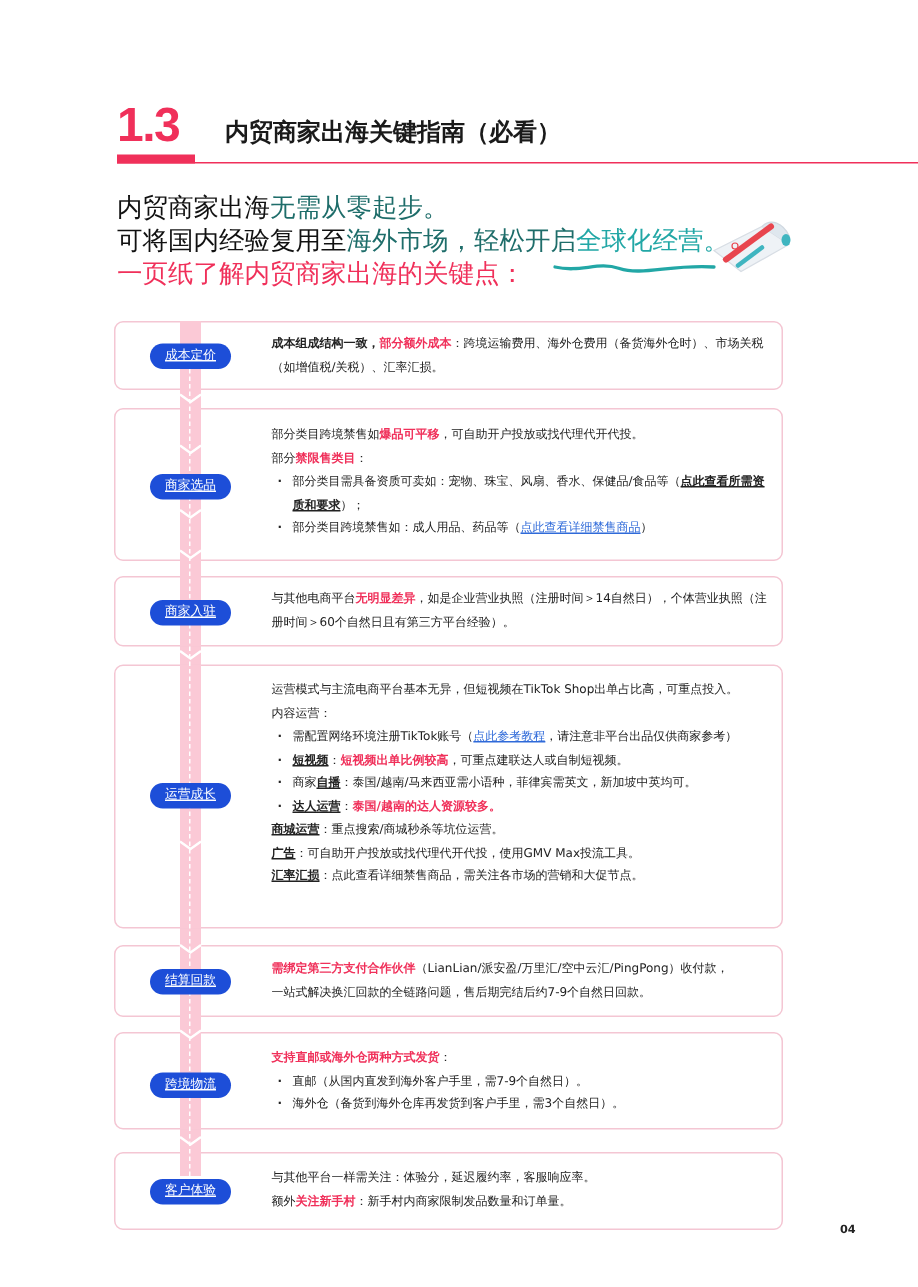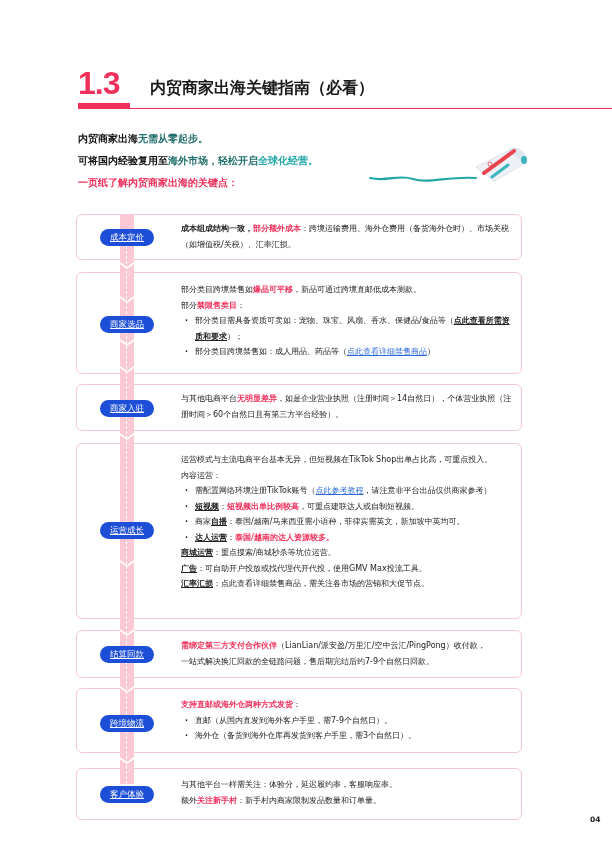--- a/index.html
+++ b/index.html
@@ -6,21 +6,21 @@
   html, body { width: 612px; height: 858px; background: #ffffff; overflow: hidden; }
   body { font-family: "DejaVu Sans", "Liberation Sans", sans-serif; color: #222; position: relative; }
 
   .header { position: absolute; left: 78px; top: 64px; width: 534px; height: 40px; }
   .sec-num { position: absolute; left: 0; top: 0; font-family: "Liberation Sans", sans-serif; font-weight: bold; font-size: 32px; color: #f0305a; letter-spacing: -1px; line-height: 38px; }
   .sec-num-bar { position: absolute; left: 0; top: 39px; width: 52px; height: 6px; background: #f0305a; }
   .sec-rule { position: absolute; left: 0; top: 44px; width: 534px; height: 1px; background: #f0305a; }
   .sec-title { position: absolute; left: 72px; top: 14px; font-size: 16px; font-weight: bold; color: #1a1a1a; }
 
   .intro { position: absolute; left: 78px; top: 128px; }
-  .intro p { font-size: 10px; font-weight: bold; line-height: 22px; color: #111; white-space: nowrap; }
+  .intro p { font-size: 17px; font-weight: normal; line-height: 22px; color: #111; white-space: nowrap; }
   .intro .teal { color: #1e6d6a; }
   .intro .teal2 { color: #22a7a6; }
   .intro .red { color: #f0305a; }
   .swoosh { position: absolute; left: 290px; top: 44px; width: 110px; height: 12px; }
 
   .illustration { position: absolute; left: 470px; top: 137px; width: 60px; height: 50px; }
 
   .timeline-stripe { position: absolute; left: 120px; top: 236px; width: 14px; height: 548px; background: #fbc9d6; }
   .timeline-dash { position: absolute; left: 126px; top: 236px; width: 0; height: 548px; border-left: 1px dashed #ffffff; }
   .chev { position: absolute; left: 118px; width: 18px; height: 8px; }
@@ -32,21 +32,21 @@
   .content p { white-space: nowrap; }
   .content .wrap { white-space: normal; }
   .hl { color: #f0305a; font-weight: bold; }
   .b { font-weight: bold; }
   .u { text-decoration: underline; font-weight: bold; }
   .link { color: #2f6ad9; text-decoration: underline; margin-top: 44px; }
   .dark-link { text-decoration: underline; font-weight: bold; }
   .bullet { padding-left: 14px; position: relative; }
   .bullet::before { content: "·"; position: absolute; left: 4px; top: 0; font-weight: bold; }
 
-  .page-num { position: absolute; left: 590px; top: 815px; font-size: 7.5px; font-weight: bold; color: #222; }
+  .page-num { position: absolute; left: 560px; top: 815px; font-size: 7.5px; font-weight: bold; color: #222; }
 </style>
 </head>
 <body>
 
 <div class="header">
   <div class="sec-num">1.3</div>
   <div class="sec-num-bar"></div>
   <div class="sec-rule"></div>
   <div class="sec-title">内贸商家出海关键指南（必看）</div>
 </div>
@@ -75,21 +75,21 @@
 <div class="card-cover" style="top:214px; height:46px;"></div>
 <div class="pill" style="top:229px;">成本定价</div>
 <div class="content" style="top:221px;">
   <p class="wrap"><span class="b">成本组成结构一致，</span><span class="hl">部分额外成本</span><span>：跨境运输费用、海外仓费用（备货海外仓时）、市场关税（如增值税/关税）、汇率汇损。</span></p>
 </div>
 
 <div class="card" style="top:272px; height:102px;"></div>
 <div class="card-cover" style="top:272px; height:102px;"></div>
 <div class="pill" style="top:316px;">商家选品</div>
 <div class="content" style="top:282px;">
-  <p><span>部分类目跨境禁售如</span><span class="hl">爆品可平移</span><span>，新品可通过跨境直邮低成本测款。</span></p>
+  <p><span>部分类目跨境禁售如</span><span class="hl">爆品可平移</span><span>，可自助开户投放或找代理代开代投。</span></p>
   <p><span>部分</span><span class="hl">禁限售类目</span><span>：</span></p>
   <p class="bullet wrap"><span>部分类目需具备资质可卖如：宠物、珠宝、风扇、香水、保健品/食品等（</span><span class="dark-link">点此查看所需资质和要求</span><span>）；</span></p>
   <p class="bullet"><span>部分类目跨境禁售如：成人用品、药品等（</span><span class="link">点此查看详细禁售商品</span><span>）</span></p>
 </div>
 
 <div class="card" style="top:384px; height:47px;"></div>
 <div class="card-cover" style="top:384px; height:47px;"></div>
 <div class="pill" style="top:400px;">商家入驻</div>
 <div class="content" style="top:391px;">
   <p class="wrap"><span>与其他电商平台</span><span class="hl">无明显差异</span><span>，如是企业营业执照（注册时间＞14自然日），个体营业执照（注册时间＞60个自然日且有第三方平台经验）。</span></p>

